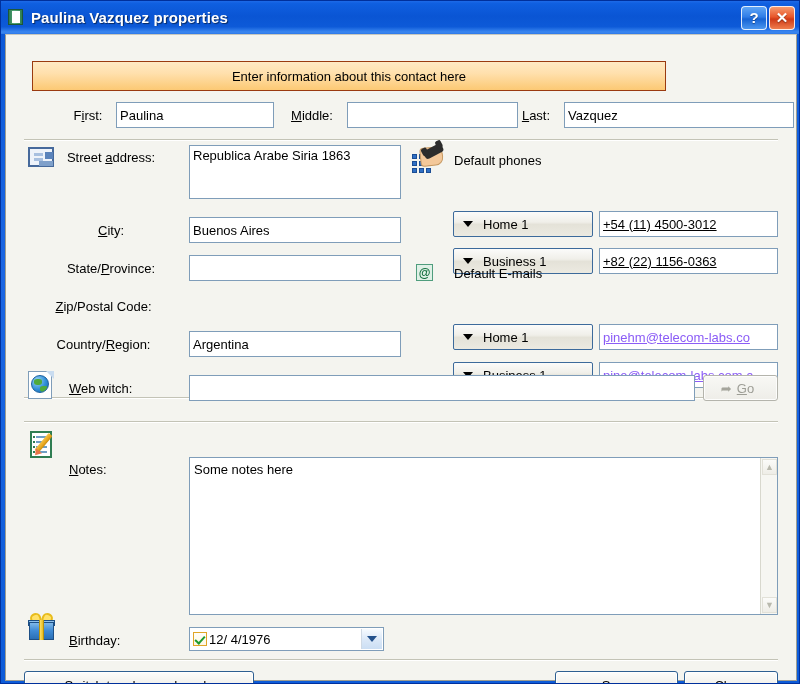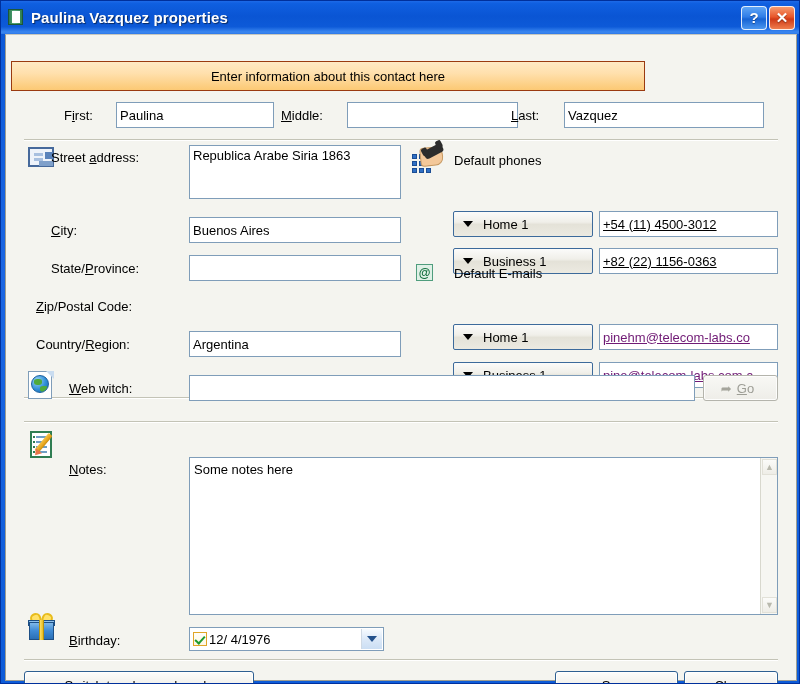--- a/index.html
+++ b/index.html
@@ -92,21 +92,21 @@
     position: absolute;
     left: 0; top: 0;
     right: 0; bottom: 0;
     background: #f4f4ef;
     box-sizing: border-box;
   }
 
   
   #banner {
     position: absolute;
-    left: 5px; top: 26px;
+    left: 26px; top: 26px;
     width: 634px; height: 30px;
     box-sizing: border-box;
     border: 1px solid #9a3a10;
     background: linear-gradient(180deg, #ffe9c4 0%, #ffe0ad 40%, #fcc974 100%);
     display: flex;
     align-items: center;
     justify-content: center;
     font-size: 13px;
     color: #000;
   }
@@ -119,21 +119,21 @@
     border-bottom: 1px solid #ffffff;
   }
 
   
   .lbl {
     position: absolute;
     font-size: 13px;
     color: #000;
     white-space: nowrap;
   }
-  .lbl.r { text-align: left; }
+  .lbl.r { text-align: center; }
   u { text-decoration: underline; }
 
   
   .field {
     position: absolute;
     box-sizing: border-box;
     background: #ffffff;
     border: 1px solid #7f9db9;
     font-family: "Liberation Sans", sans-serif;
     font-size: 13px;
@@ -145,21 +145,21 @@
     white-space: nowrap;
   }
   .field.mid { align-items: center; }
 
   .field .ulink {
     text-decoration: underline;
     color: #000;
   }
   .field .elink {
     text-decoration: underline;
-    color: #701a75;
+    color: #8b5cf6;
   }
 
   
   .dropbtn {
     position: absolute;
     box-sizing: border-box;
     border: 1px solid #3c6a9b;
     border-radius: 2px;
     background: linear-gradient(180deg, #fbfbfa 0%, #f0efe9 42%, #e4e2d8 52%, #eceae1 100%);
     display: flex;
@@ -485,21 +485,21 @@
     <div class="field mid" style="left:110px; top:67px; width:158px; height:26px;">
       <span>Paulina</span>
     </div>
 
     <div class="lbl r" style="left:275px; top:73px; width:62px;"><span></span><u>M</u><span>iddle:</span></div>
     <div class="field mid" style="left:341px; top:67px; width:171px; height:26px;">
       <span></span>
     </div>
 
     <div class="lbl r" style="left:505px; top:73px; width:50px;"><span></span><u>L</u><span>ast:</span></div>
-    <div class="field mid" style="left:558px; top:67px; width:200px; height:26px;">
+    <div class="field mid" style="left:558px; top:67px; width:230px; height:26px;">
       <span>Vazquez</span>
     </div>
 
     <div class="hsep" style="left:18px; top:104px; width:754px;"></div>
 
     <div class="icon ico-card" style="left:22px; top:112px;">
       <span class="c1"></span>
           <span class="c2"></span>
           <span class="c3"></span>
           <span class="c4"></span>

